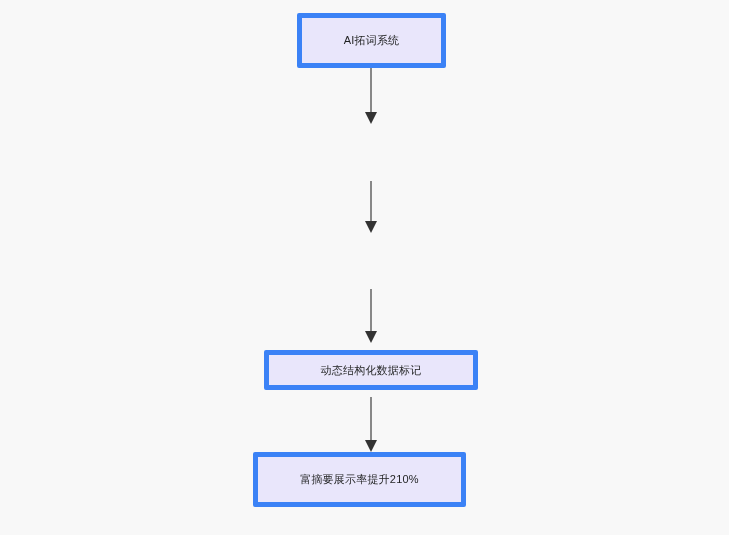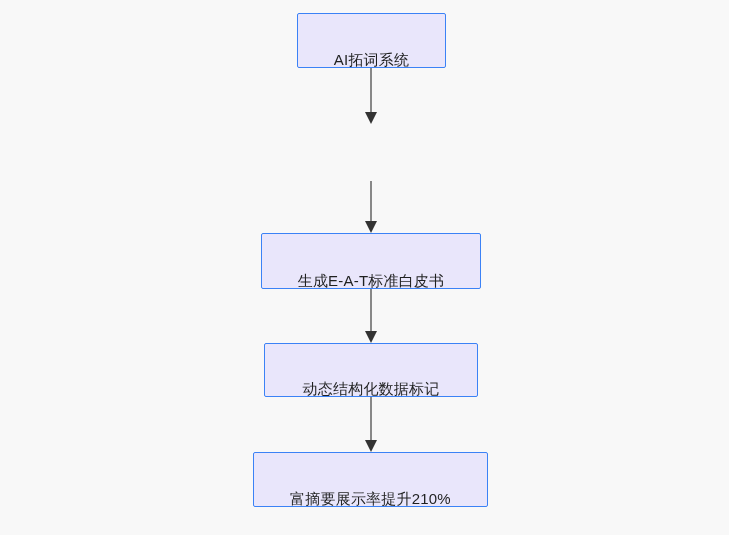--- a/index.html
+++ b/index.html
@@ -16,27 +16,27 @@
   #flowchart-canvas {
     position: relative;
     width: 729px;
     height: 535px;
     background: #f8f8f8;
   }
   .node {
     position: absolute;
     box-sizing: border-box;
     background: #e9e6fb;
-    border: 1px solid #3b82f6;
+    border: 5px solid #3b82f6;
     border-radius: 2px;
     display: flex;
-    align-items: flex-end;
+    align-items: center;
     justify-content: center;
     color: #1f2020;
-    font-size: 15px;
+    font-size: 11px;
     line-height: 1;
     letter-spacing: 0.2px;
     white-space: nowrap;
   }
   .node-label {
     display: block;
   }
   .edge {
     position: absolute;
   }
@@ -76,25 +76,22 @@
       <line x1="8" y1="0" x2="8" y2="47" stroke="#888888" stroke-width="2"></line>
       <polygon points="8,55 2,43 14,43" fill="#333333"></polygon>
     </svg>
   </div>
 
   <div class="node" style="left:297px; top:13px; width:149px; height:55px;">
     <span class="node-label">AI拓词系统</span>
   </div>
 
 
-  <div class="node" style="left:261px; top:233px; width:220px; height:56px;">
-    <span class="node-label">生成E-A-T标准白皮书</span>
-  </div>
 
-  <div class="node" style="left:264px; top:343px; width:214px; height:54px;">
+  <div class="node" style="left:264px; top:350px; width:214px; height:40px;">
     <span class="node-label">动态结构化数据标记</span>
   </div>
 
-  <div class="node" style="left:253px; top:452px; width:235px; height:55px;">
+  <div class="node" style="left:253px; top:452px; width:213px; height:55px;">
     <span class="node-label">富摘要展示率提升210%</span>
   </div>
 
 </div>
 
 </body></html>

